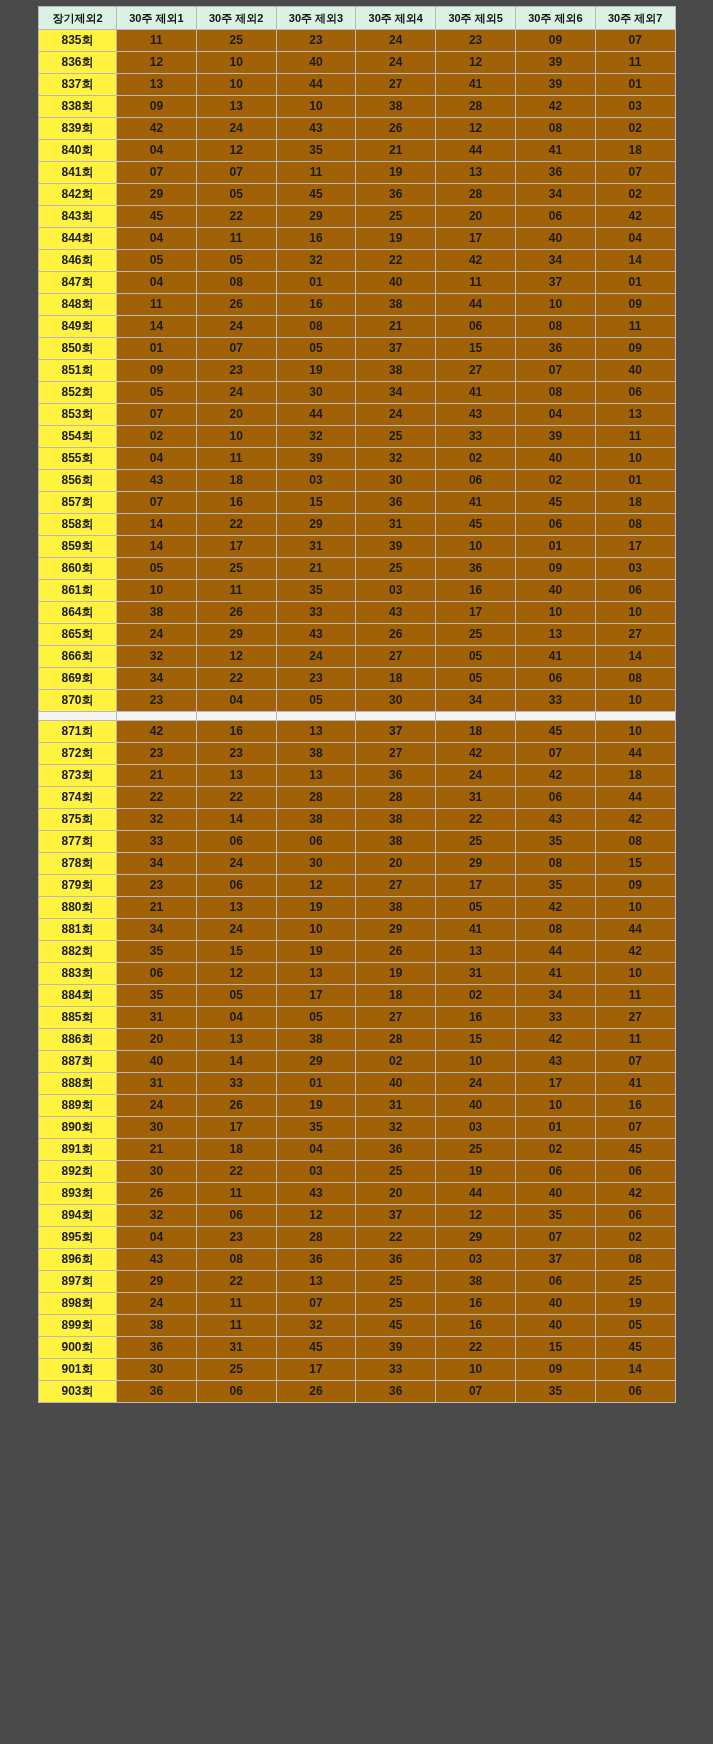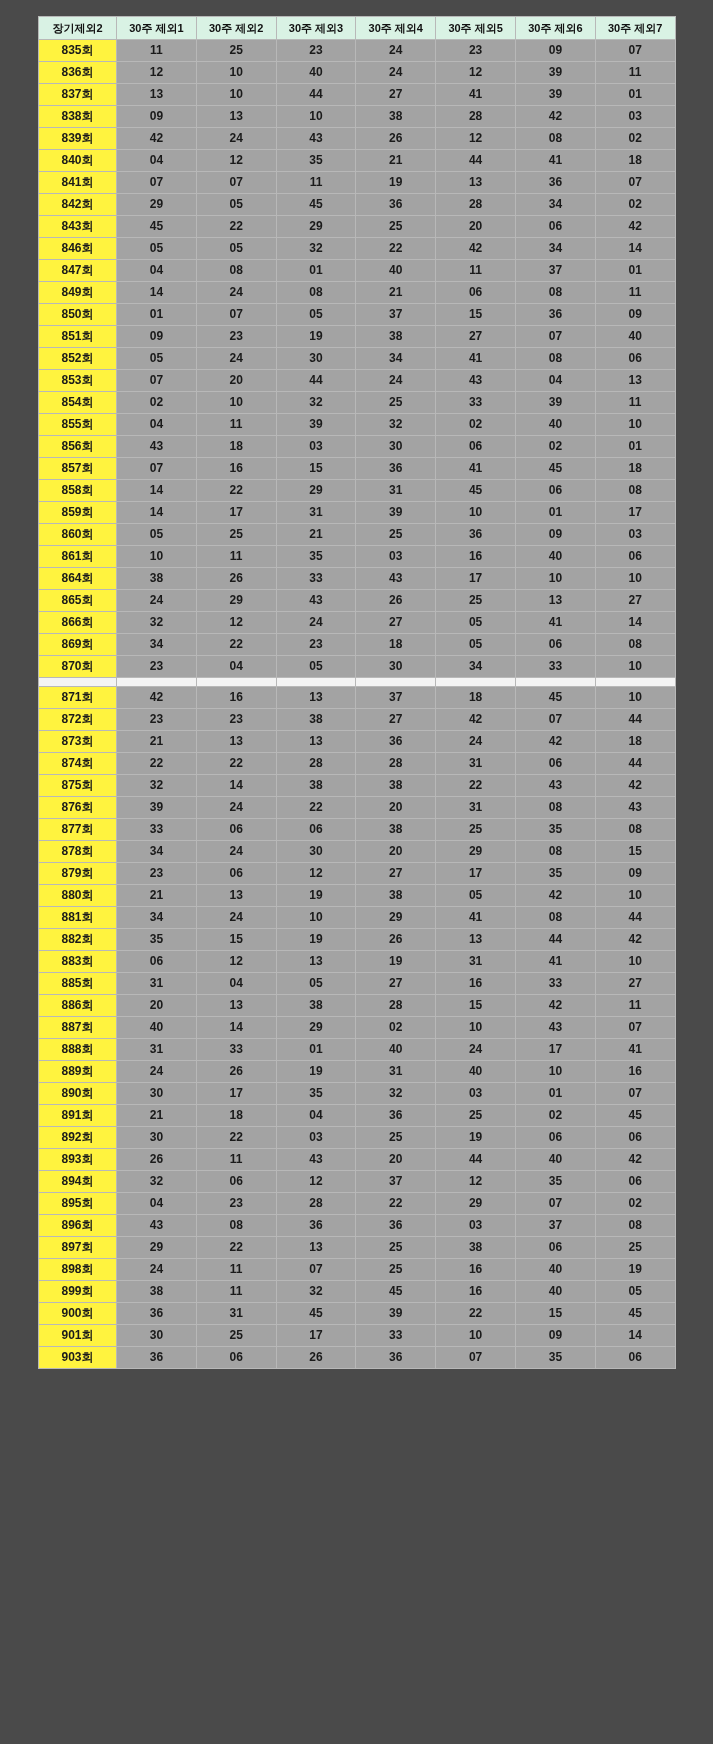--- a/index.html
+++ b/index.html
@@ -9,22 +9,22 @@
     font-family: "Liberation Sans", sans-serif;
   }
   #sheet {
     width: 713px;
     background: #4a4a4a;
     padding: 0;
   }
   table.lotto {
     border-collapse: collapse;
     width: 637px;
-    margin: 16px 0 0 38px;
-    background: #a3a3a3;
+    margin: 6px 0 0 38px;
+    background: #a16207;
     table-layout: fixed;
   }
   table.lotto th, table.lotto td {
     border: 1px solid #b8b8b8;
     text-align: center;
     font-size: 12px;
     font-weight: bold;
     height: 21px;
     line-height: 21px;
     padding: 0;
@@ -173,38 +173,58 @@
           <td class="round">843회</td>
           <td class="">45</td>
           <td class="">22</td>
           <td class="">29</td>
           <td class="">25</td>
           <td class="">20</td>
           <td class="">06</td>
           <td class="hot">42</td>
         </tr>
         <tr>
+          <td class="round">844회</td>
+          <td class="">04</td>
+          <td class="">11</td>
+          <td class="">16</td>
+          <td class="">19</td>
+          <td class="">17</td>
+          <td class="">40</td>
+          <td class="">04</td>
+        </tr>
+        <tr>
           <td class="round">846회</td>
           <td class="hot">05</td>
           <td class="hot">05</td>
           <td class="">32</td>
           <td class="">22</td>
           <td class="">42</td>
           <td class="">34</td>
           <td class="">14</td>
         </tr>
         <tr>
           <td class="round">847회</td>
           <td class="">04</td>
           <td class="">08</td>
           <td class="">01</td>
           <td class="">40</td>
           <td class="">11</td>
           <td class="">37</td>
           <td class="">01</td>
+        </tr>
+        <tr>
+          <td class="round">848회</td>
+          <td class="">11</td>
+          <td class="">26</td>
+          <td class="hot">16</td>
+          <td class="hot">38</td>
+          <td class="">44</td>
+          <td class="">10</td>
+          <td class="">09</td>
         </tr>
         <tr>
           <td class="round">849회</td>
           <td class="">14</td>
           <td class="">24</td>
           <td class="">08</td>
           <td class="">21</td>
           <td class="">06</td>
           <td class="">08</td>
           <td class="">11</td>
@@ -433,30 +453,20 @@
           <td class="round">875회</td>
           <td class="">32</td>
           <td class="">14</td>
           <td class="">38</td>
           <td class="">38</td>
           <td class="hot">22</td>
           <td class="">43</td>
           <td class="">42</td>
         </tr>
         <tr>
-          <td class="round">876회</td>
-          <td class="">39</td>
-          <td class="">24</td>
-          <td class="">22</td>
-          <td class="">20</td>
-          <td class="">31</td>
-          <td class="">08</td>
-          <td class="">43</td>
-        </tr>
-        <tr>
           <td class="round">877회</td>
           <td class="">33</td>
           <td class="">06</td>
           <td class="">06</td>
           <td class="">38</td>
           <td class="">25</td>
           <td class="">35</td>
           <td class="">08</td>
         </tr>
         <tr>
@@ -513,20 +523,30 @@
           <td class="round">883회</td>
           <td class="">06</td>
           <td class="">12</td>
           <td class="">13</td>
           <td class="">19</td>
           <td class="">31</td>
           <td class="">41</td>
           <td class="">10</td>
         </tr>
         <tr>
+          <td class="round">884회</td>
+          <td class="">35</td>
+          <td class="">05</td>
+          <td class="">17</td>
+          <td class="">18</td>
+          <td class="">02</td>
+          <td class="">34</td>
+          <td class="">11</td>
+        </tr>
+        <tr>
           <td class="round">885회</td>
           <td class="">31</td>
           <td class="">04</td>
           <td class="">05</td>
           <td class="hot">27</td>
           <td class="">16</td>
           <td class="">33</td>
           <td class="hot">27</td>
         </tr>
         <tr>

